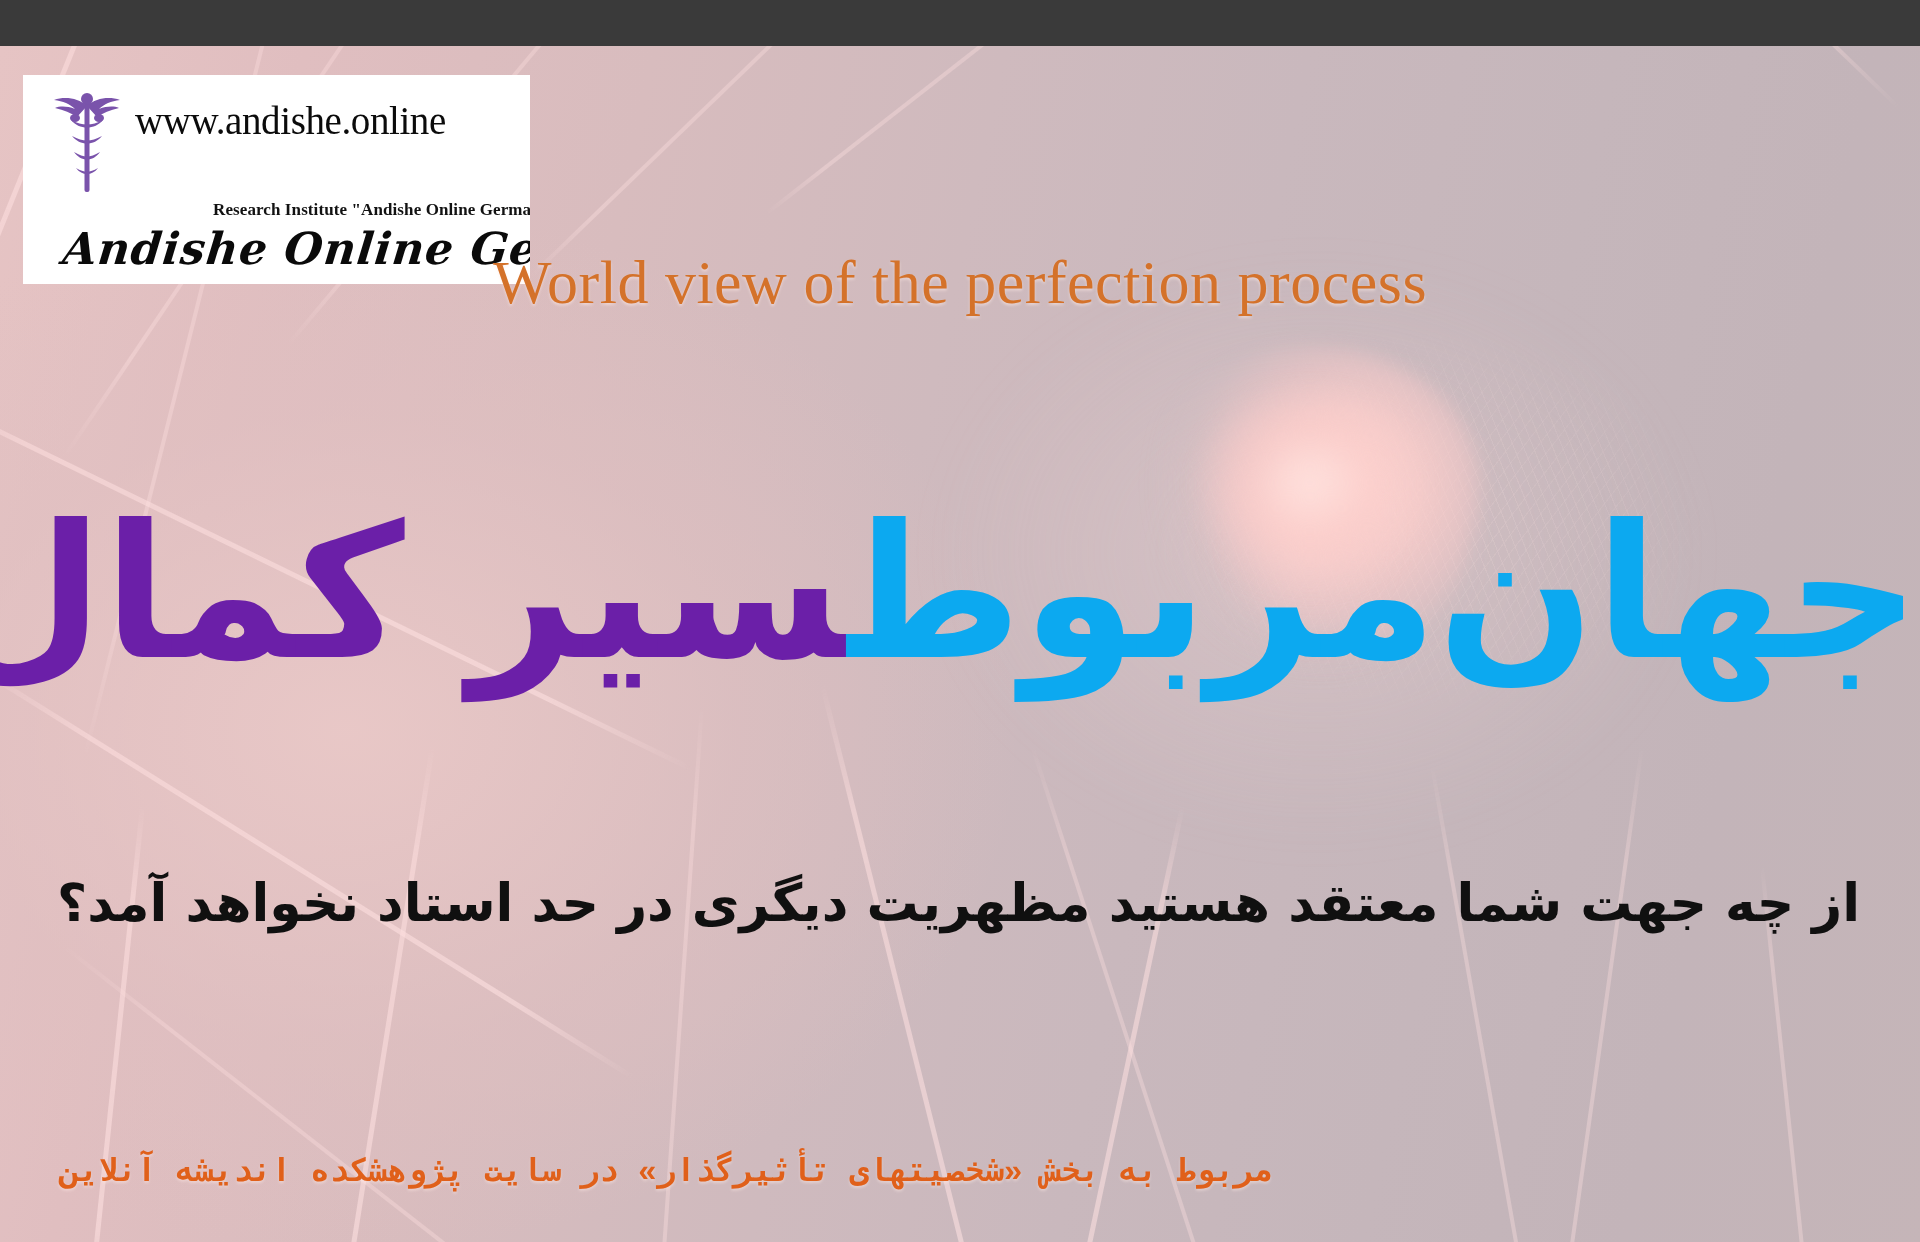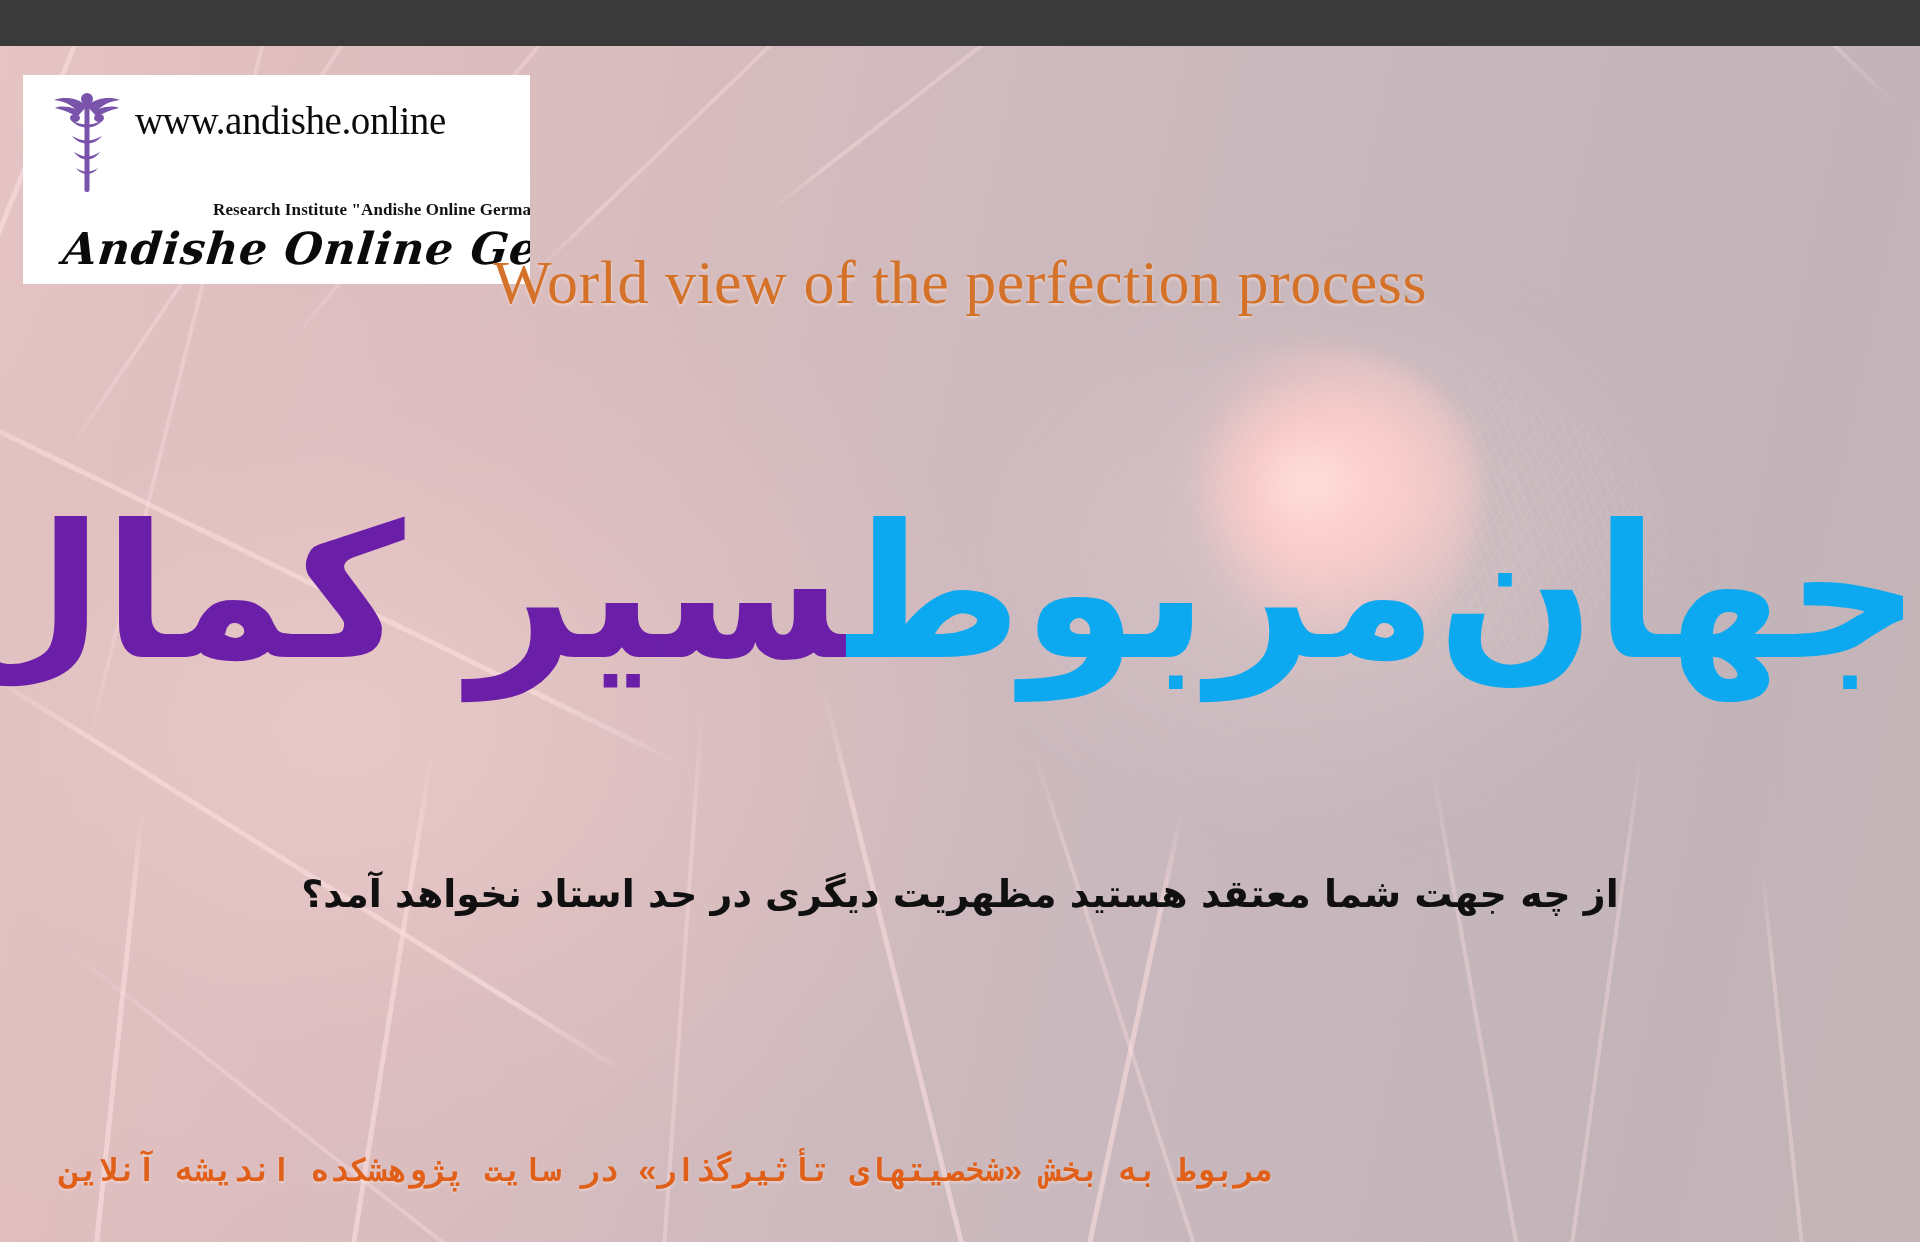--- a/index.html
+++ b/index.html
@@ -177,21 +177,21 @@
   .fa-title .cyan { color: #0ca9f0; }
   .fa-title .purple { color: #6b1fa8; text-align: right; }
 
   .fa-question {
     position: absolute;
     left: 60px; right: 60px; top: 826px;
     text-align: center;
     direction: rtl;
     font-family: "DejaVu Sans", "Liberation Sans", sans-serif;
     font-weight: bold;
-    font-size: 38px;
+    font-size: 52px;
     line-height: 1.2;
     color: #101010;
     white-space: nowrap;
   }
 
   .fa-footer {
     position: absolute;
     left: 60px; right: 60px; top: 1108px;
     text-align: left;
     direction: rtl;

